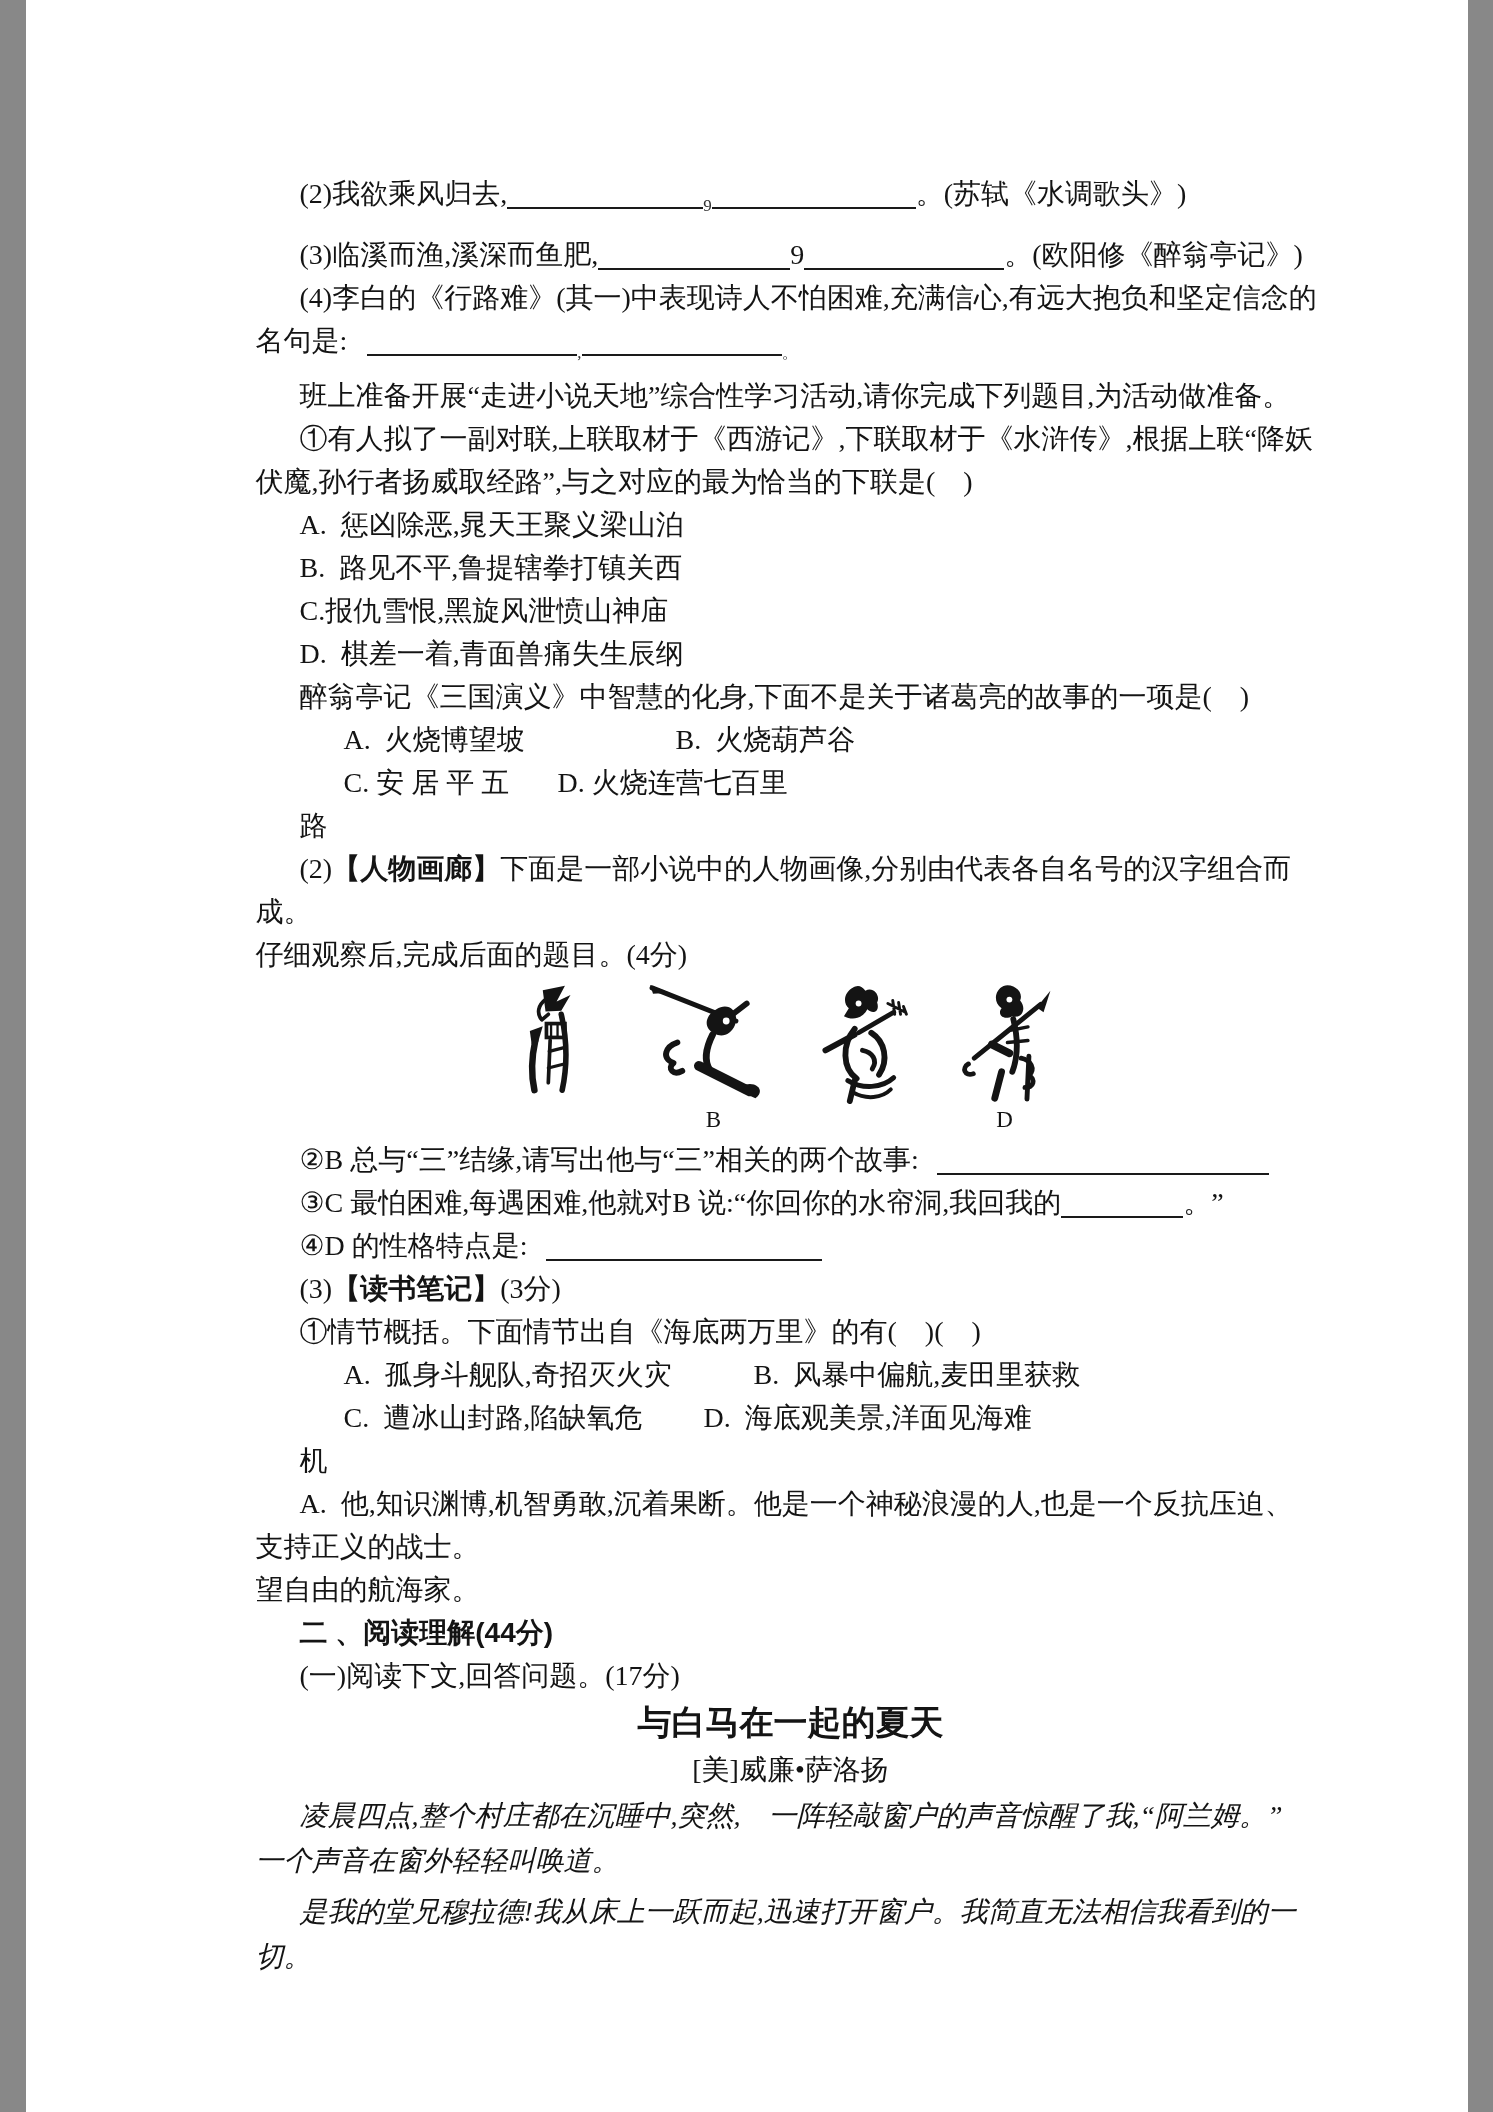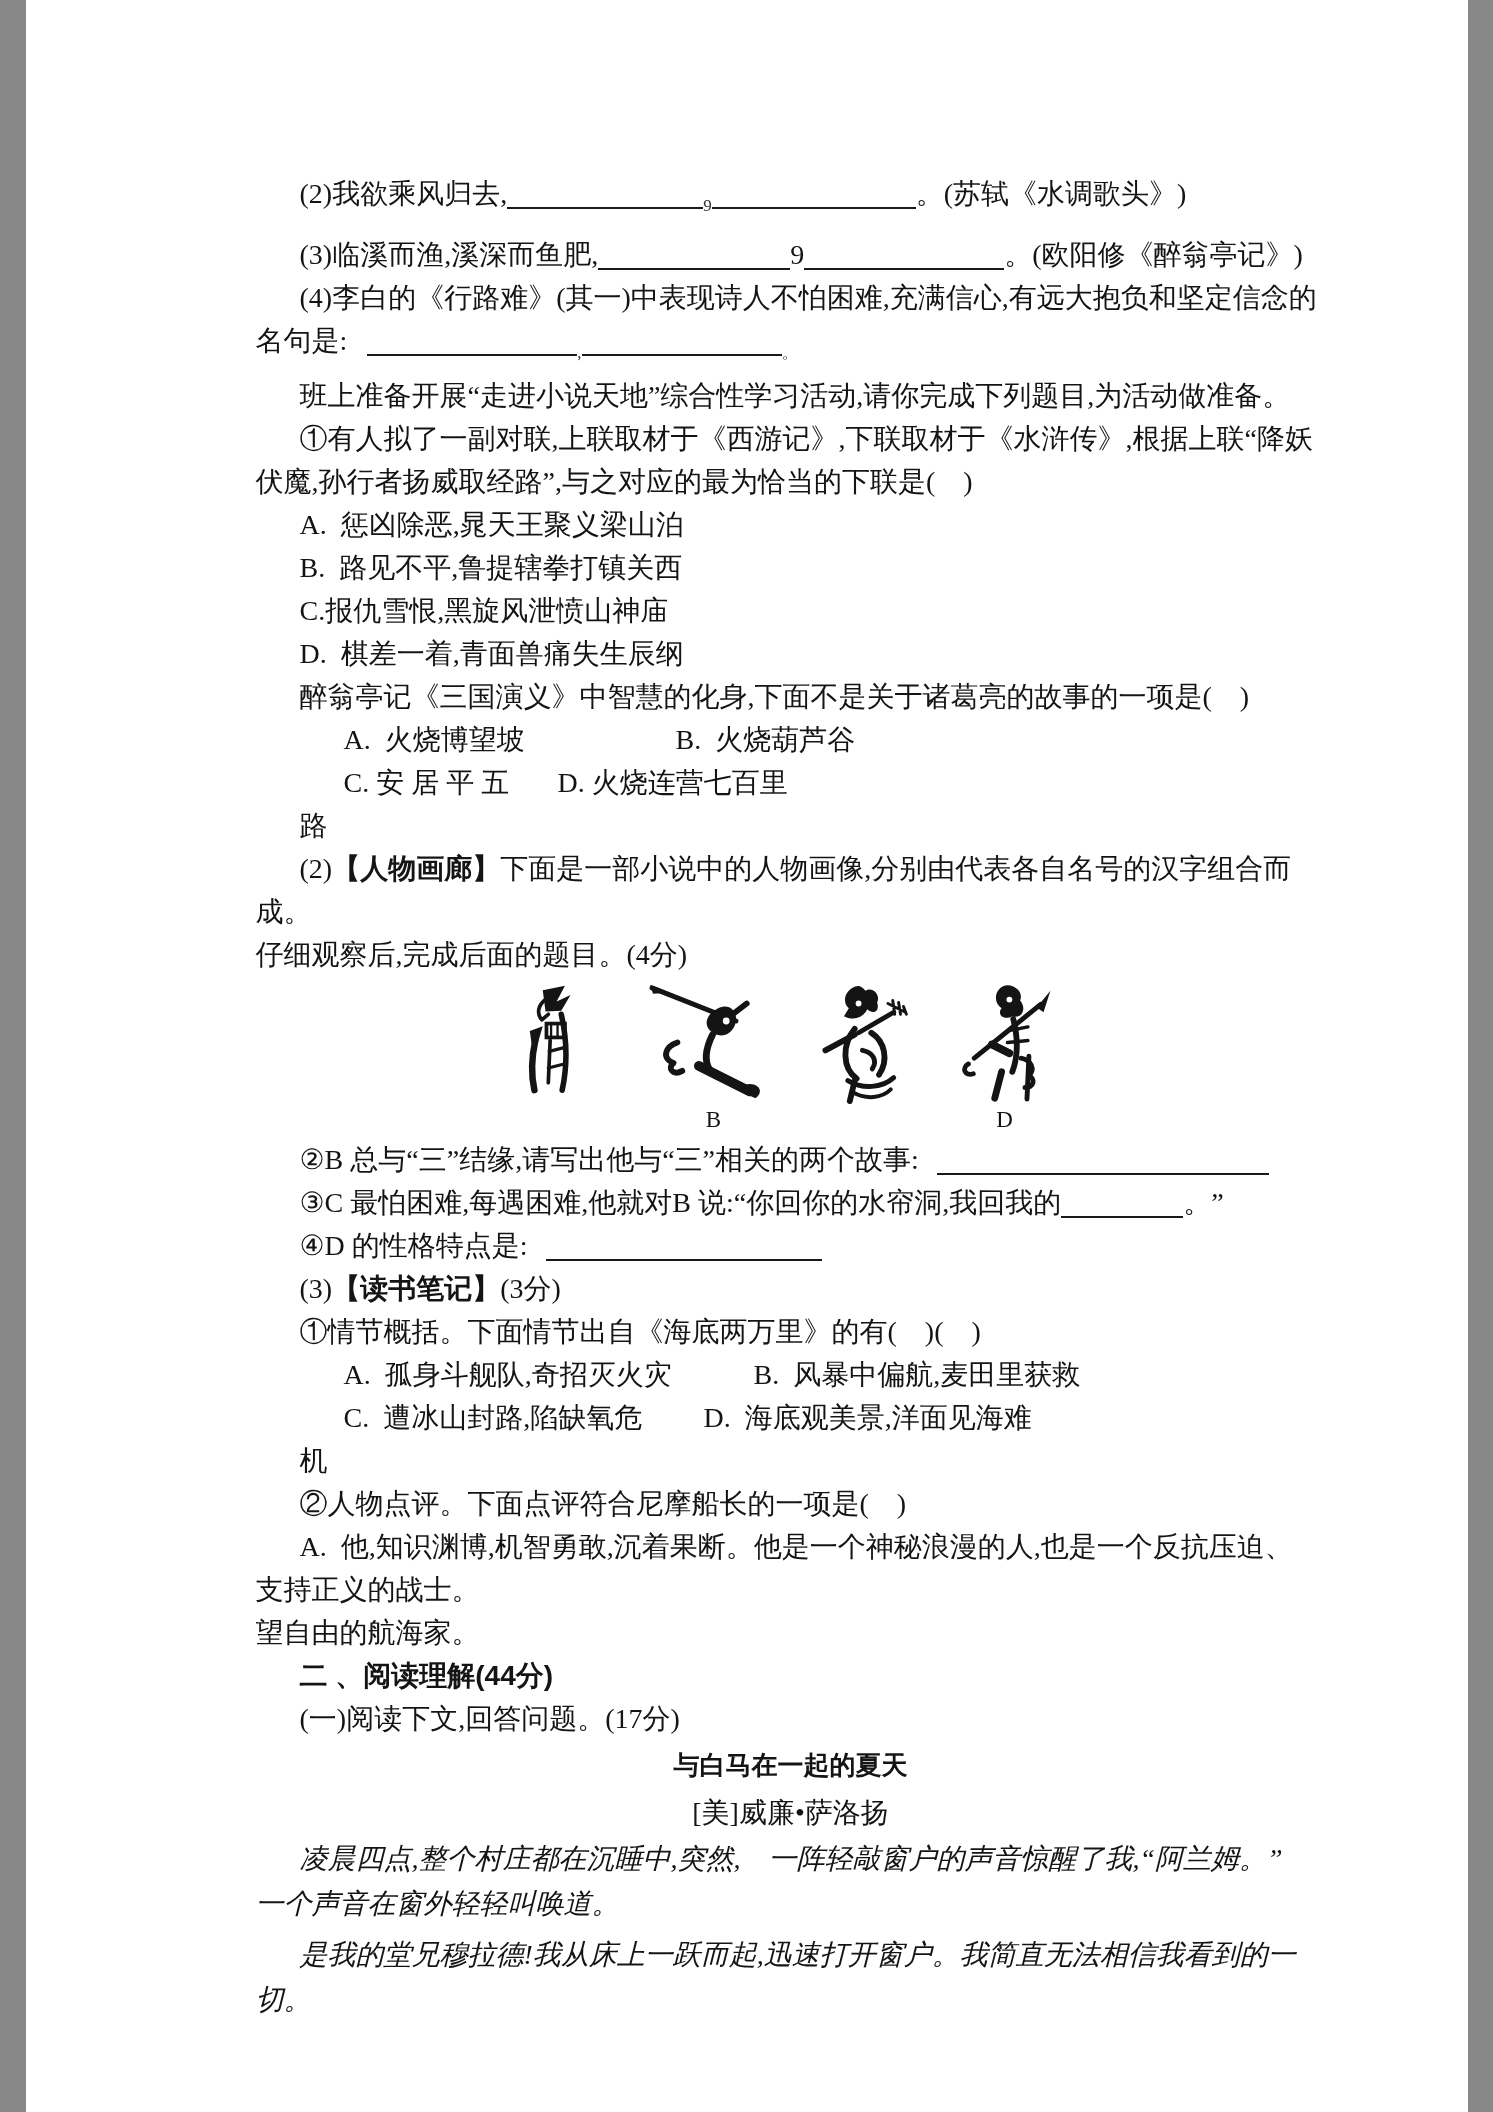--- a/index.html
+++ b/index.html
@@ -28,21 +28,21 @@
   .sub-mark{font-size:17px;vertical-align:-8px;color:#333;}
   .col{display:inline-block;vertical-align:top;}
   .figures-row{
     display:flex;align-items:flex-end;
     margin:4px 0 2px 255px;height:156px;
   }
   .fig{display:flex;flex-direction:column;align-items:center;justify-content:flex-end;}
   .fig svg{display:block;}
   .fig-label{height:32px;line-height:32px;font-size:23px;font-family:"Liberation Serif",serif;}
   .center{text-align:center;}
-  .title-line{font-size:26px;line-height:50px;min-height:50px;}
+  .title-line{font-size:34px;line-height:50px;min-height:50px;}
   .author-line{line-height:46px;min-height:46px;}
   .gap{margin-top:6px;}
   .ink{fill:none;stroke:#141414;stroke-linecap:round;stroke-linejoin:round;}
 </style>
 </head>
 <body>
 
 <div class="page">
   <div class="content">
 
@@ -135,21 +135,20 @@
     </div>
 
     <div class="line ind"><span>②B 总与“三”结缘,请写出他与“三”相关的两个故事:</span><span style="display:inline-block;width:18px"></span><span class="blank" style="width:332px"></span></div>
     <div class="line ind"><span>③C 最怕困难,每遇困难,他就对B 说:“你回你的水帘洞,我回我的</span><span class="blank" style="width:122px"></span><span>。”</span></div>
     <div class="line ind"><span>④D 的性格特点是:</span><span style="display:inline-block;width:18px"></span><span class="blank" style="width:276px"></span></div>
 
     <div class="line ind"><span>(3)</span><span class="b-sans">【读书笔记】</span><span>(3分)</span></div>
     <div class="line ind">①情节概括。下面情节出自《海底两万里》的有(    )(    )</div>
     <div class="line ind"><span class="col" style="width:410px">A.  孤身斗舰队,奇招灭火灾</span><span class="col">B.  风暴中偏航,麦田里获救</span></div>
     <div class="line ind"><span class="col" style="width:360px">C.  遭冰山封路,陷缺氧危机</span><span class="col">D.  海底观美景,洋面见海难</span></div>
-    <div class="line ind">②人物点评。下面点评符合尼摩船长的一项是(    )</div>
     <div class="line ind">A.  他,知识渊博,机智勇敢,沉着果断。他是一个神秘浪漫的人,也是一个反抗压迫、</div>
     <div class="line">支持正义的战士。</div>
     <div class="line">望自由的航海家。</div>
 
     <div class="line ind b-sans">二 、阅读理解(44分)</div>
     <div class="line ind">(一)阅读下文,回答问题。(17分)</div>
     <div class="line center b-sans title-line">与白马在一起的夏天</div>
     <div class="line center author-line">[美]威廉•萨洛扬</div>
     <div class="line ind kai">凌晨四点,整个村庄都在沉睡中,突然,　一阵轻敲窗户的声音惊醒了我,“阿兰姆。”</div>
     <div class="line kai">一个声音在窗外轻轻叫唤道。</div>

